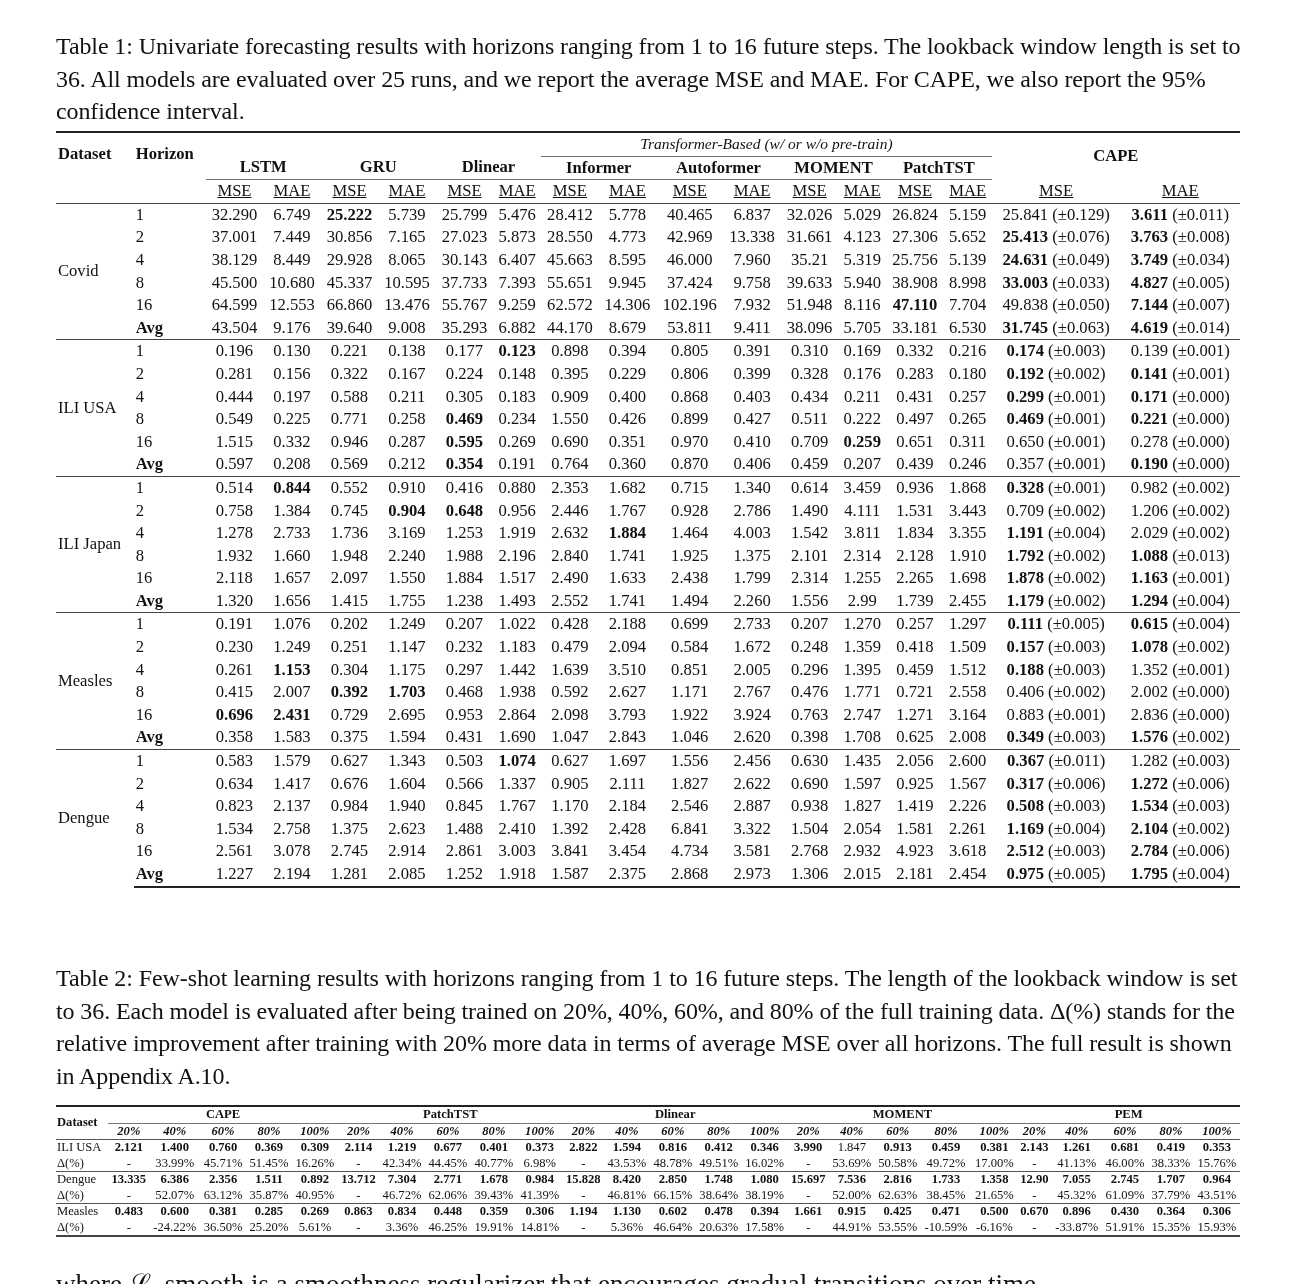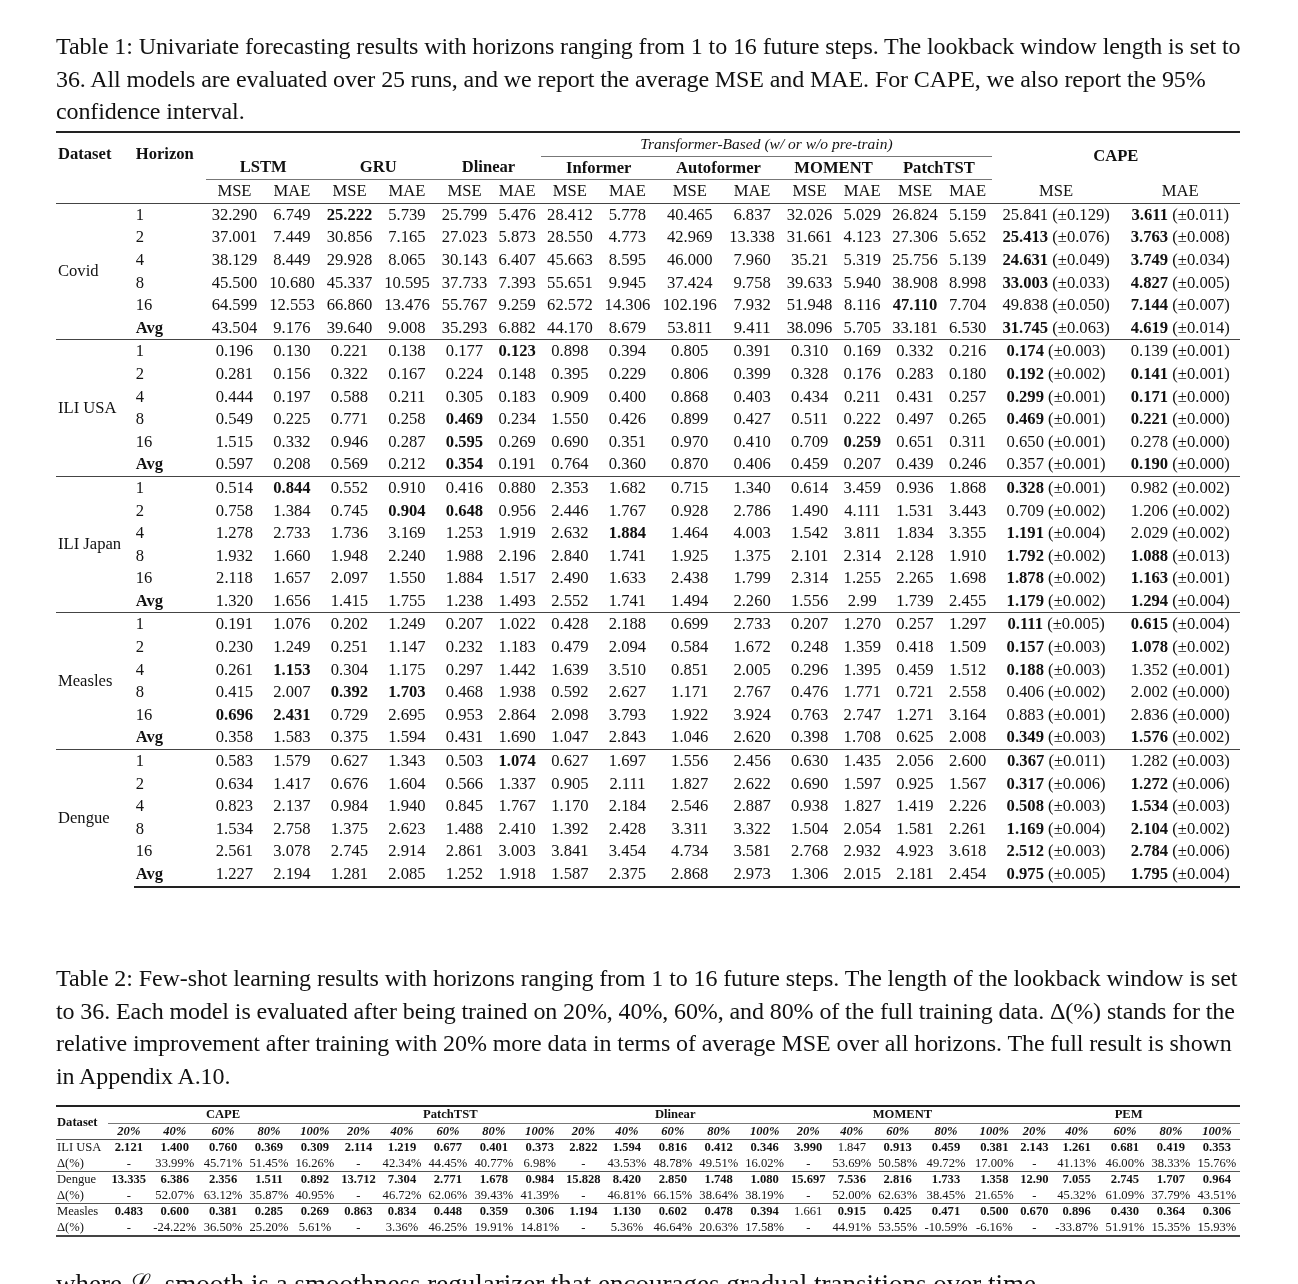--- a/index.html
+++ b/index.html
@@ -48,21 +48,21 @@
     </tr>
     <tr>
       <th colspan="2" class="cmid">LSTM</th>
       <th colspan="2" class="cmid">GRU</th>
       <th colspan="2" class="cmid">Dlinear</th>
       <th colspan="2" class="cmid">Informer</th>
       <th colspan="2" class="cmid">Autoformer</th>
       <th colspan="2" class="cmid">MOMENT</th>
       <th colspan="2" class="cmid">PatchTST</th>
     </tr>
-    <tr id="t1-metric-row" style="border-bottom:1.5px solid #444;">
+    <tr id="t1-metric-row" style="border-bottom:1.5px solid #444;text-decoration:underline;">
         <th class="metric ">MSE</th>
         <th class="metric ">MAE</th>
         <th class="metric ">MSE</th>
         <th class="metric ">MAE</th>
         <th class="metric ">MSE</th>
         <th class="metric ">MAE</th>
         <th class="metric ">MSE</th>
         <th class="metric ">MAE</th>
         <th class="metric ">MSE</th>
         <th class="metric ">MAE</th>
@@ -596,21 +596,21 @@
       <tr>
         <td class="lbl">8</td>
         <td class="num">1.534</td>
         <td class="num">2.758</td>
         <td class="num">1.375</td>
         <td class="num">2.623</td>
         <td class="num">1.488</td>
         <td class="num">2.410</td>
         <td class="num">1.392</td>
         <td class="num">2.428</td>
-        <td class="num">3.311</td>
+        <td class="num">6.841</td>
         <td class="num">3.322</td>
         <td class="num">1.504</td>
         <td class="num">2.054</td>
         <td class="num">1.581</td>
         <td class="num">2.261</td>
         <td class="num"><b>1.169</b> <span>(±0.004)</span></td>
         <td class="num"><b>2.104</b> <span>(±0.002)</span></td>
       </tr>
       <tr>
         <td class="lbl">16</td>
@@ -816,21 +816,21 @@
         <td style="font-weight:bold">0.863</td>
         <td style="font-weight:bold">0.834</td>
         <td style="font-weight:bold">0.448</td>
         <td style="font-weight:bold">0.359</td>
         <td style="font-weight:bold">0.306</td>
         <td style="font-weight:bold">1.194</td>
         <td style="font-weight:bold">1.130</td>
         <td style="font-weight:bold">0.602</td>
         <td style="font-weight:bold">0.478</td>
         <td style="font-weight:bold">0.394</td>
-        <td style="font-weight:normal">1.661</td>
+        <td style="font-weight:bold">1.661</td>
         <td style="font-weight:bold">0.915</td>
         <td style="font-weight:bold">0.425</td>
         <td style="font-weight:bold">0.471</td>
         <td style="font-weight:bold">0.500</td>
         <td style="font-weight:bold">0.670</td>
         <td style="font-weight:bold">0.896</td>
         <td style="font-weight:bold">0.430</td>
         <td style="font-weight:bold">0.364</td>
         <td style="font-weight:bold">0.306</td>
       </tr>

